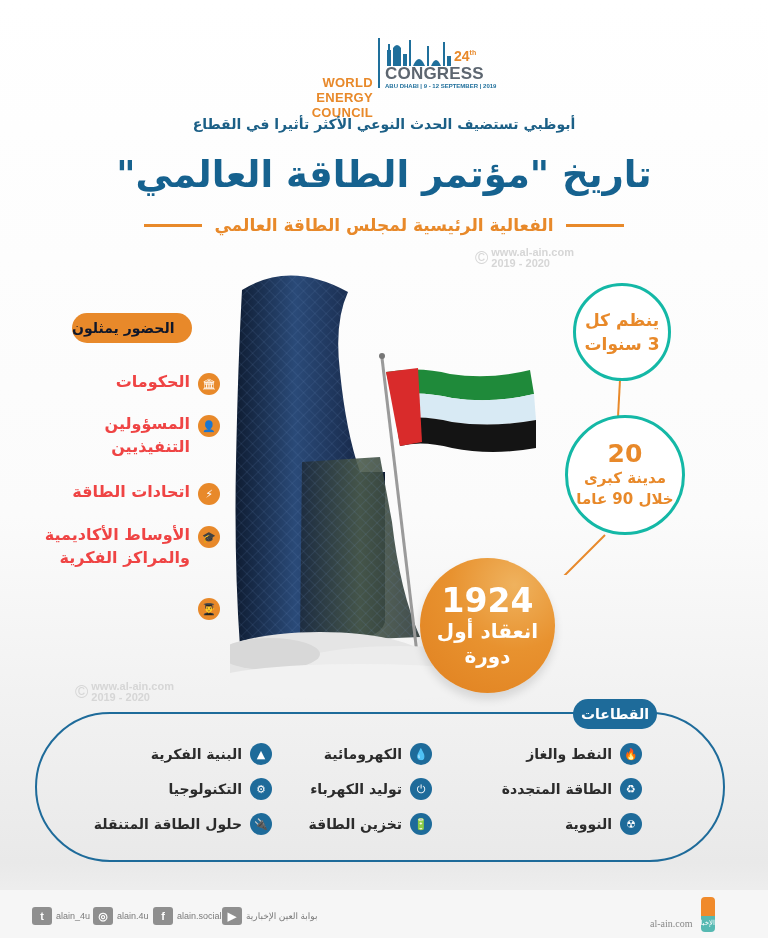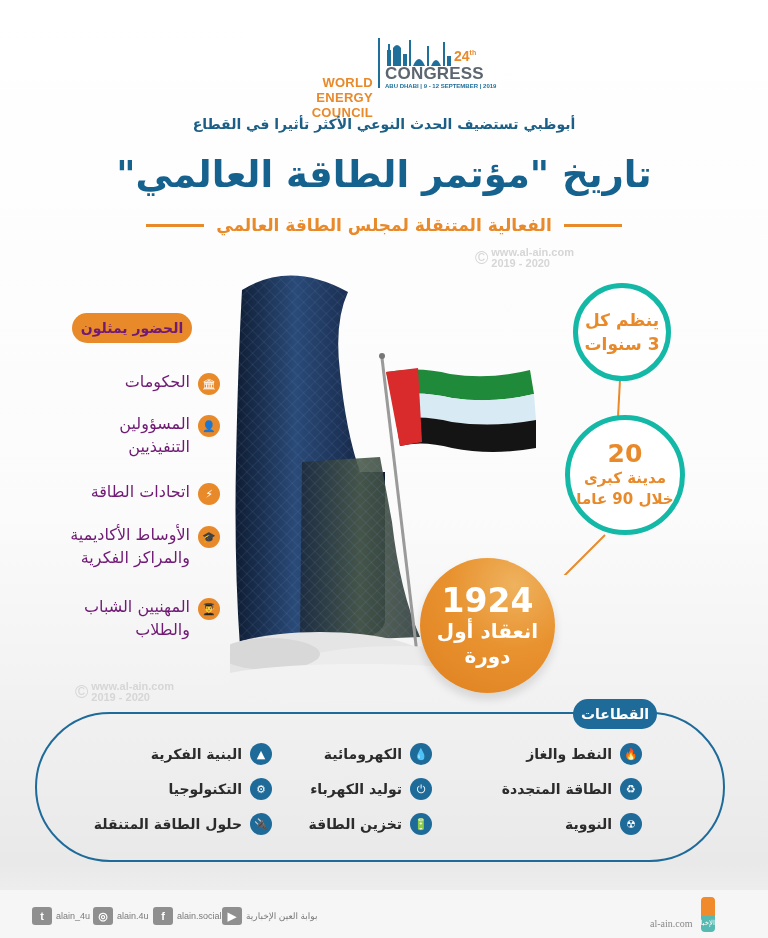--- a/index.html
+++ b/index.html
@@ -31,28 +31,28 @@
     .h-tag { top: 215px; font-size: 17px; color: #e8892a; font-weight: bold; display: flex; justify-content: center; align-items: center; gap: 12px; direction: rtl; }
     .h-tag .rule { width: 58px; height: 3px; background: #e8892a; }
 
     .watermark { color: #d6d6d6; font-family: "Liberation Sans", sans-serif; font-weight: bold; font-size: 11px; line-height: 11px; display: flex; align-items: center; gap: 3px; }
     .watermark .c { font-size: 18px; font-weight: normal; }
 
     
     .tower-wrap { left: 230px; top: 262px; width: 330px; height: 440px; }
 
     
-    .pill-orange { left: 72px; top: 313px; width: 120px; height: 30px; border-radius: 16px; background: #e8892a; color: #701a75; font-weight: bold; font-size: 14px; direction: rtl; text-align: center; line-height: 30px; }
+    .pill-orange { left: 72px; top: 313px; width: 120px; height: 30px; border-radius: 16px; background: #e8892a; color: #0f172a; font-weight: bold; font-size: 14px; direction: rtl; text-align: left; line-height: 30px; }
     .att-list { left: 20px; top: 360px; width: 200px; direction: rtl; }
     .att-item { display: flex; flex-direction: row; align-items: flex-start; gap: 8px; margin-bottom: 0; position: absolute; right: 0; }
     .att-icon { width: 22px; height: 22px; border-radius: 50%; background: #e8892a; flex: none; display: flex; align-items: center; justify-content: center; color: #fff; font-size: 11px; margin-top: 3px; }
-    .att-text { font-size: 16px; font-weight: normal; color: #701a75; line-height: 23px; white-space: pre-line; text-align: right; }
-
-    
-    .ring { border: 5px solid #14b8a6; border-radius: 50%; background: rgba(255,255,255,0.85); direction: rtl; text-align: center; color: #e8892a; display: flex; flex-direction: column; justify-content: center; align-items: center; font-weight: bold; }
+    .att-text { font-size: 16px; font-weight: bold; color: #ef4444; line-height: 23px; white-space: pre-line; text-align: right; }
+
+    
+    .ring { border: 3px solid #14b8a6; border-radius: 50%; background: rgba(255,255,255,0.85); direction: rtl; text-align: center; color: #e8892a; display: flex; flex-direction: column; justify-content: center; align-items: center; font-weight: bold; }
     .ring1 { left: 573px; top: 283px; width: 98px; height: 98px; font-size: 17px; line-height: 24px; }
     .ring2 { left: 565px; top: 415px; width: 120px; height: 120px; font-size: 15px; line-height: 21px; }
     .ring2 .big { font-size: 25px; line-height: 28px; }
     .solid-circle { left: 420px; top: 558px; width: 135px; height: 135px; border-radius: 50%; background: radial-gradient(circle at 70% 20%, #efb25e 0%, #e8922f 45%, #e0801f 100%); color: #fff; direction: rtl; text-align: center; font-weight: bold; display: flex; flex-direction: column; align-items: center; justify-content: center; box-shadow: 0 6px 10px rgba(0,0,0,0.12); }
     .solid-circle .year { font-size: 33px; line-height: 36px; }
     .solid-circle .txt { font-size: 20px; line-height: 25px; }
 
     
     .sector-frame { left: 35px; top: 712px; width: 690px; height: 150px; border: 2px solid #1e6b9a; border-radius: 75px; }
     .pill-blue { left: 573px; top: 699px; width: 84px; height: 30px; border-radius: 16px; background: #1e6b9a; color: #fff; font-weight: bold; font-size: 14px; direction: rtl; text-align: center; line-height: 30px; }
@@ -96,21 +96,21 @@
   </svg>
   <div class="congress-24"><span>24</span><sup>th</sup></div>
   <div class="congress-word">CONGRESS</div>
   <div class="congress-date">ABU DHABI | 9 - 12 SEPTEMBER | 2019</div>
 </div>
 
 <div class="abs headline h-sub">أبوظبي تستضيف الحدث النوعي الأكثر تأثيرا في القطاع</div>
 <div class="abs headline h-main">تاريخ "مؤتمر الطاقة العالمي"</div>
 <div class="abs headline h-tag">
   <span class="rule"></span>
-  <span>الفعالية المتنقلة لمجلس الطاقة العالمي</span>
+  <span>الفعالية الرئيسية لمجلس الطاقة العالمي</span>
   <span class="rule"></span>
 </div>
 
 <div class="abs watermark" style="left:475px; top:247px;">
   <span class="c">©</span>
   <span>
     <div>www.al-ain.com</div>
     <div>2019 - 2020</div>
   </span>
 </div>
@@ -172,22 +172,20 @@
     <span class="att-icon">⚡</span>
     <span class="att-text">اتحادات الطاقة</span>
   </div>
   <div class="att-item" style="top:163px;">
     <span class="att-icon">🎓</span>
     <span class="att-text">الأوساط الأكاديمية
 والمراكز الفكرية</span>
   </div>
   <div class="att-item" style="top:235px;">
     <span class="att-icon">👨‍🎓</span>
-    <span class="att-text">المهنيين الشباب
-والطلاب</span>
   </div>
 </div>
 
 <div class="abs watermark" style="left:75px; top:681px;">
   <span class="c">©</span>
   <span>
     <div>www.al-ain.com</div>
     <div>2019 - 2020</div>
   </span>
 </div>

